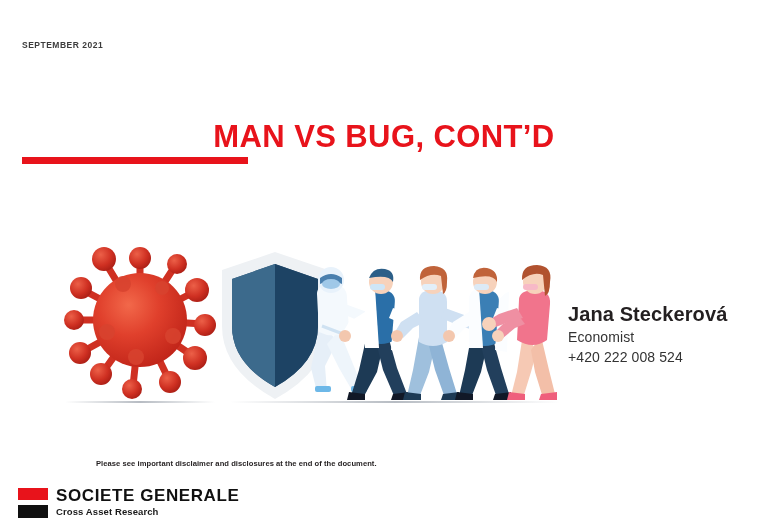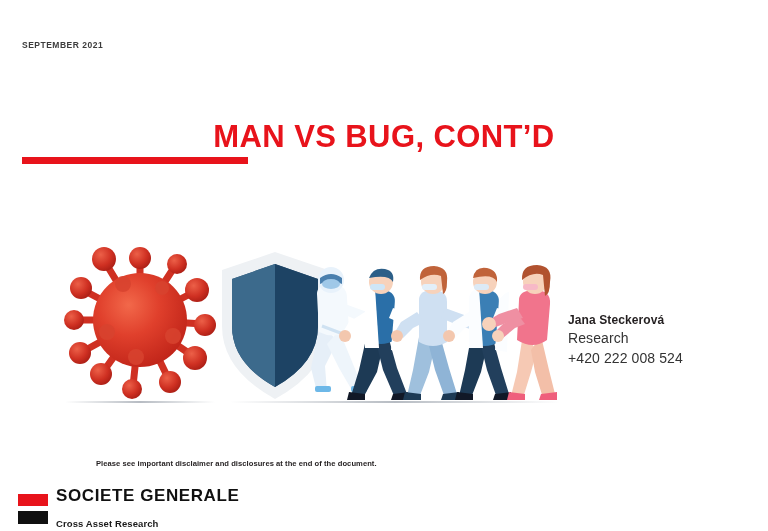--- a/index.html
+++ b/index.html
@@ -106,25 +106,24 @@
 
   
   .contact {
     position: absolute;
     left: 568px;
     top: 300px;
     width: 195px;
     line-height: 1.42;
   }
   .contact-name {
-    font-size: 12px;
+    font-size: 20px;
     font-weight: bold;
     color: #231f20;
     letter-spacing: 0.1px;
-    margin-top: 12px;
   }
   .contact-role,
   .contact-phone,
   .contact-email {
     font-size: 14px;
     font-weight: normal;
     color: #333333;
     letter-spacing: 0.1px;
   }
 
@@ -139,21 +138,21 @@
     letter-spacing: 0.05px;
     padding-left: 12px;
   }
 
   
   .footer-logo {
     position: absolute;
     left: 18px;
     top: 487px;
     display: flex;
-    align-items: center;
+    align-items: flex-start;
   }
   .logo-mark {
     width: 30px;
     height: 30px;
     flex: 0 0 auto;
     display: flex;
     flex-direction: column;
     margin-top: 1px;
   }
   .logo-red   { background: #e8131b; height: 12px; }
@@ -171,21 +170,21 @@
     font-weight: bold;
     letter-spacing: 0.6px;
     color: #111111;
     line-height: 1.02;
   }
   .logo-sub {
     font-size: 9.5px;
     font-weight: bold;
     letter-spacing: 0.1px;
     color: #1a1a1a;
-    margin-top: 14px;
+    margin-top: 2px;
   }
 </style>
 </head>
 <body>
 
 <div class="slide">
 
   <div class="date-label">SEPTEMBER 2021</div>
 
   <div class="slide-title">MAN VS BUG, CONT’D</div>
@@ -339,21 +338,21 @@
           <path d="M219 20 Q218 5 234 5 Q250 6 247 22 Q247 34 242 36 L240 15 Q230 11 219 20 Z" fill="#b1522f"></path>
           <rect x="220" y="24" width="15" height="6" rx="3" fill="#f7b9c7"></rect>
         </g>
 
       </svg>
     </div>
   </div>
 
   <div class="contact">
     <div class="contact-name">Jana Steckerová</div>
-    <div class="contact-role">Research</div>
+    <div class="contact-role">Economist</div>
     <div class="contact-phone">+420 222 008 524</div>
   </div>
 
   <div class="disclaimer">Please see important disclaimer and disclosures at the end of the document.</div>
 
   <div class="footer-logo">
     <div class="logo-mark">
       <div class="logo-red"></div>
       <div class="logo-white"></div>
       <div class="logo-black"></div>

